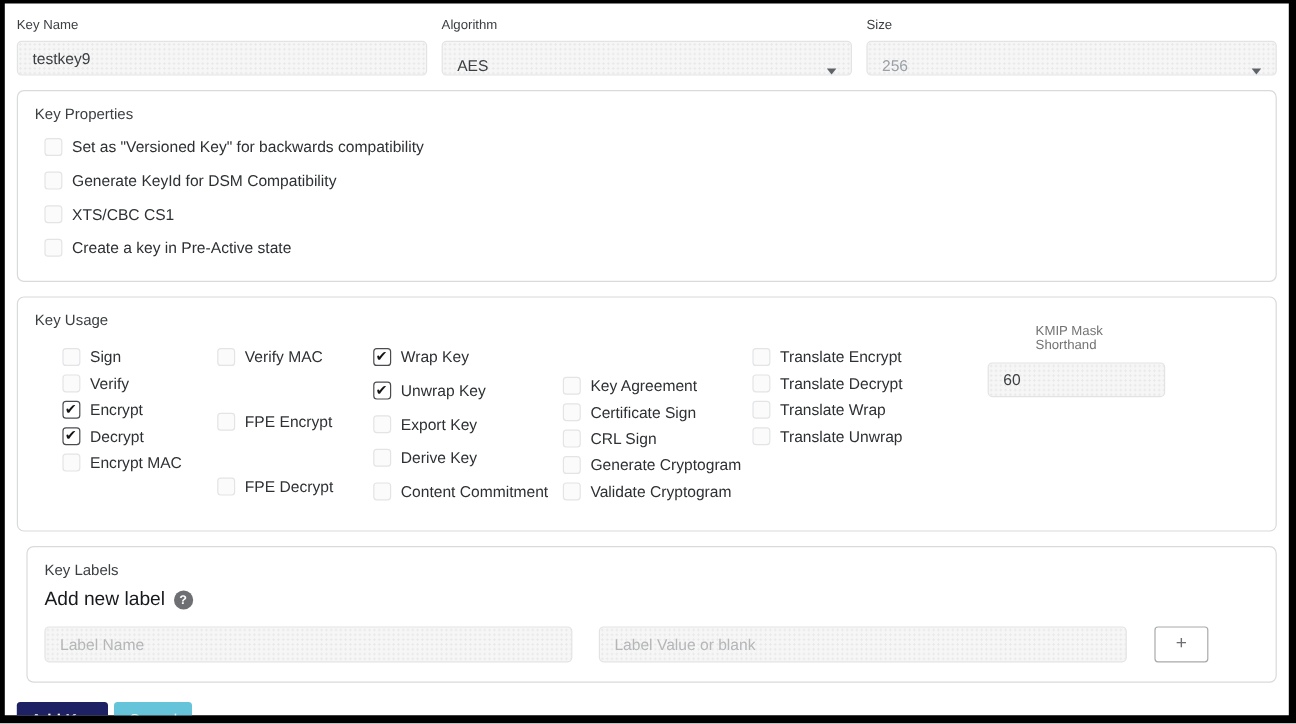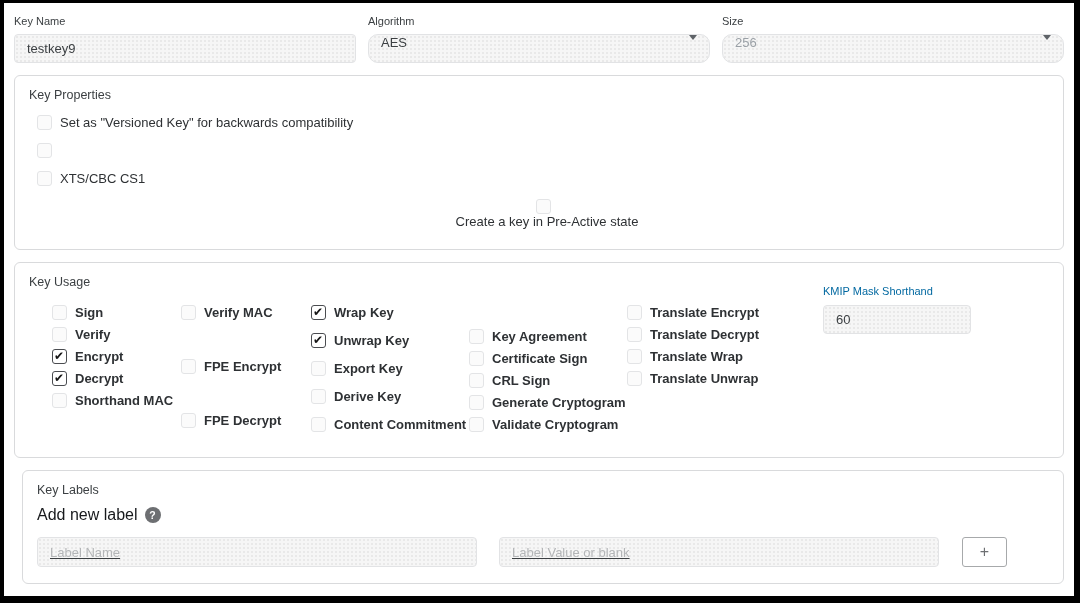--- a/index.html
+++ b/index.html
@@ -17,21 +17,21 @@
     height:29px; width:100%;
     background-color:#f6f6f6;
     background-image:radial-gradient(#e9e9e9 1px, transparent 1px);
     background-size:4px 4px;
     border:1px solid #e2e3e5; border-radius:4px;
     font-size:13px; color:#3c4043; padding:0 12px;
     font-family:"Liberation Sans","DejaVu Sans",sans-serif;
     outline:none;
   }
   .txt-input::placeholder { color:#b4b6b8; }
-  .dropdown { display:flex; align-items:flex-start; justify-content:space-between; cursor:pointer;border-radius:10px; }
+  .dropdown { display:flex; align-items:flex-end; justify-content:space-between; cursor:pointer; }
   .dropdown .val { font-size:13px; color:#3c4043; }
   .dropdown .val.muted { color:#9aa0a6; }
   .caret {
     width:0; height:0; border-left:4px solid transparent; border-right:4px solid transparent;
     border-top:5px solid #5f6368; margin-left:8px; flex:0 0 auto;
   }
 
   .top-row { display:flex; gap:12px; margin:0 4px; }
   .top-col { flex:1; }
 
@@ -52,43 +52,43 @@
   .cb.checked { border-color:#4a4c50; background:#fff; }
   .cb.checked::after {
     content:"\2714"; position:absolute; left:1px; top:-1px;
     font-size:12px; color:#141414; font-weight:bold;
   }
   .cb-label { font-size:13px; color:#2e3134; margin-left:8px; white-space:nowrap; }
 
   
   .props-list { margin:13px 0 0 8px; }
   .props-list .cb-row { margin-bottom:13px; }
-  .props-list .cb-row:last-child { margin-bottom:2px;flex-direction:column; }
+  .props-list .cb-row:last-child { margin-bottom:2px; }
   #panel-properties { min-height:155px; }
 
   
   #panel-usage { min-height:189px; }
   .usage-cols { display:flex; margin:16px 0 0 23px; }
   .usage-col { display:flex; flex-direction:column; }
-  .usage-col .cb-row { height:15px; margin-bottom:7px;font-weight:bold; }
+  .usage-col .cb-row { height:15px; margin-bottom:7px; }
   .uc1 { width:129px; } .uc2 { width:130px;gap:32px; } .uc3 { width:158px;justify-content:space-between; } .uc4 { width:158px;margin-top:24px; } .uc5 { width:150px; }
   .kmip-block { position:absolute; left:808px; top:22px; width:148px; }
-  .kmip-block .field-label { margin-bottom:8px; color:#0369a1; }
+  .kmip-block .field-label { margin-bottom:8px; color:#737373;margin-left:40px; }
 
   
   #panel-labels { min-height:107px; padding-bottom:16px;margin-left:12px; }
   .add-label-row { display:flex; align-items:center; margin-top:9px; }
   .add-label-text { font-size:16px; color:#17191c; }
   .help-icon {
     width:16px; height:16px; border-radius:50%; background:#6d6f72; color:#fff;
     font-size:10.5px; font-weight:bold; display:inline-flex; align-items:center; justify-content:center;
     margin-left:7px; cursor:pointer;
   }
   .labels-inputs { display:flex; align-items:center; margin-top:13px; }
-  .labels-inputs .txt-input { width:440px; height:30px;text-decoration:underline; }
+  .labels-inputs .txt-input { width:440px; height:30px; }
   .label-value-wrap { margin-left:22px; }
   .plus-button {
     width:45px; height:30px; margin-left:23px;
     background:#fff; border:1px solid #a7a9ab; border-radius:3px;
     color:#6d6f72; font-size:16px; line-height:1; cursor:pointer;
     display:flex; align-items:center; justify-content:center;
   }
 
   
   .actions { display:flex; margin:16px 4px 0 4px; }
@@ -128,20 +128,21 @@
       <div class="panel-title">Key Properties</div>
       <div class="props-list">
 
           <label class="cb-row">
             <span class="cb"></span>
             <span class="cb-label">Set as "Versioned Key" for backwards compatibility</span>
           </label>
 
           <label class="cb-row">
             <span class="cb"></span>
+            <span class="cb-label">Generate KeyId for DSM Compatibility</span>
           </label>
 
           <label class="cb-row">
             <span class="cb"></span>
             <span class="cb-label">XTS/CBC CS1</span>
           </label>
 
           <label class="cb-row">
             <span class="cb"></span>
             <span class="cb-label">Create a key in Pre-Active state</span>
@@ -169,21 +170,21 @@
               <span class="cb-label">Encrypt</span>
             </label>
 
             <label class="cb-row">
               <span class="cb checked"></span>
               <span class="cb-label">Decrypt</span>
             </label>
 
             <label class="cb-row">
               <span class="cb"></span>
-              <span class="cb-label">Shorthand MAC</span>
+              <span class="cb-label">Encrypt MAC</span>
             </label>
           </div>
         <div class="usage-col uc2">
 
             <label class="cb-row">
               <span class="cb"></span>
               <span class="cb-label">Verify MAC</span>
             </label>
 
             <label class="cb-row">

